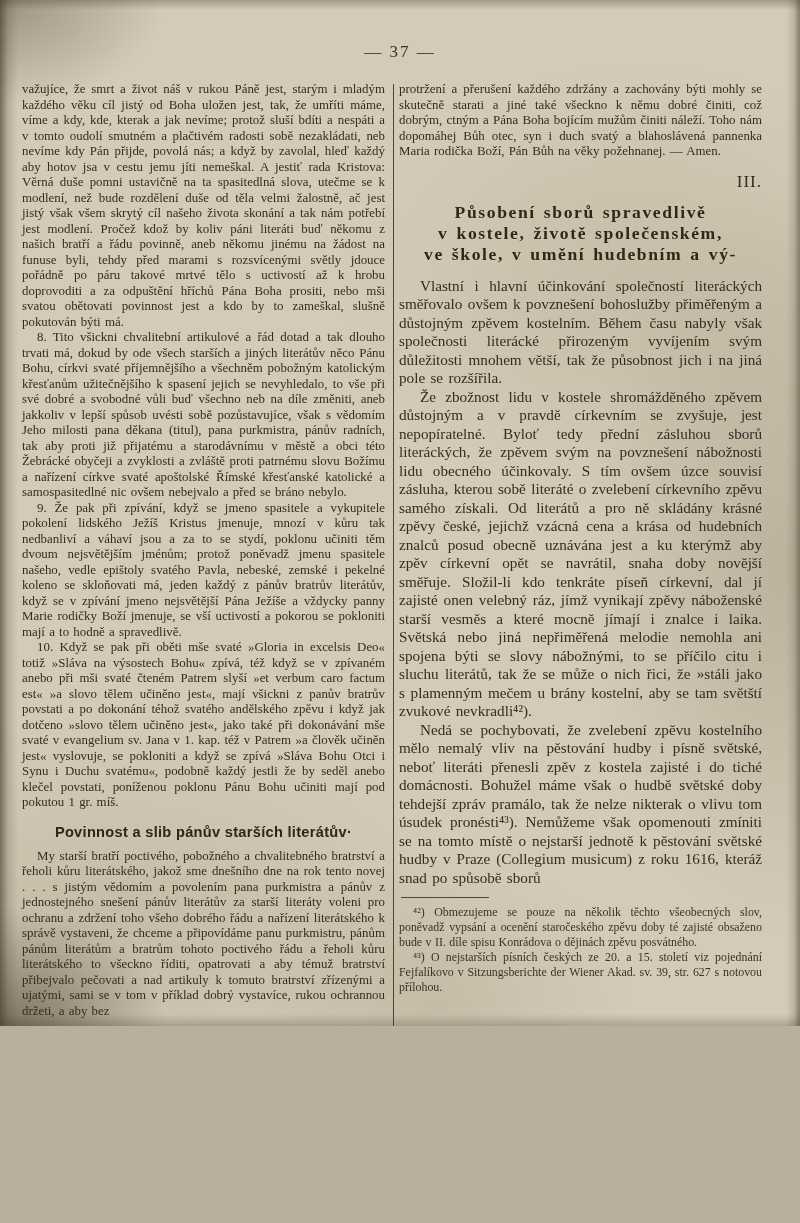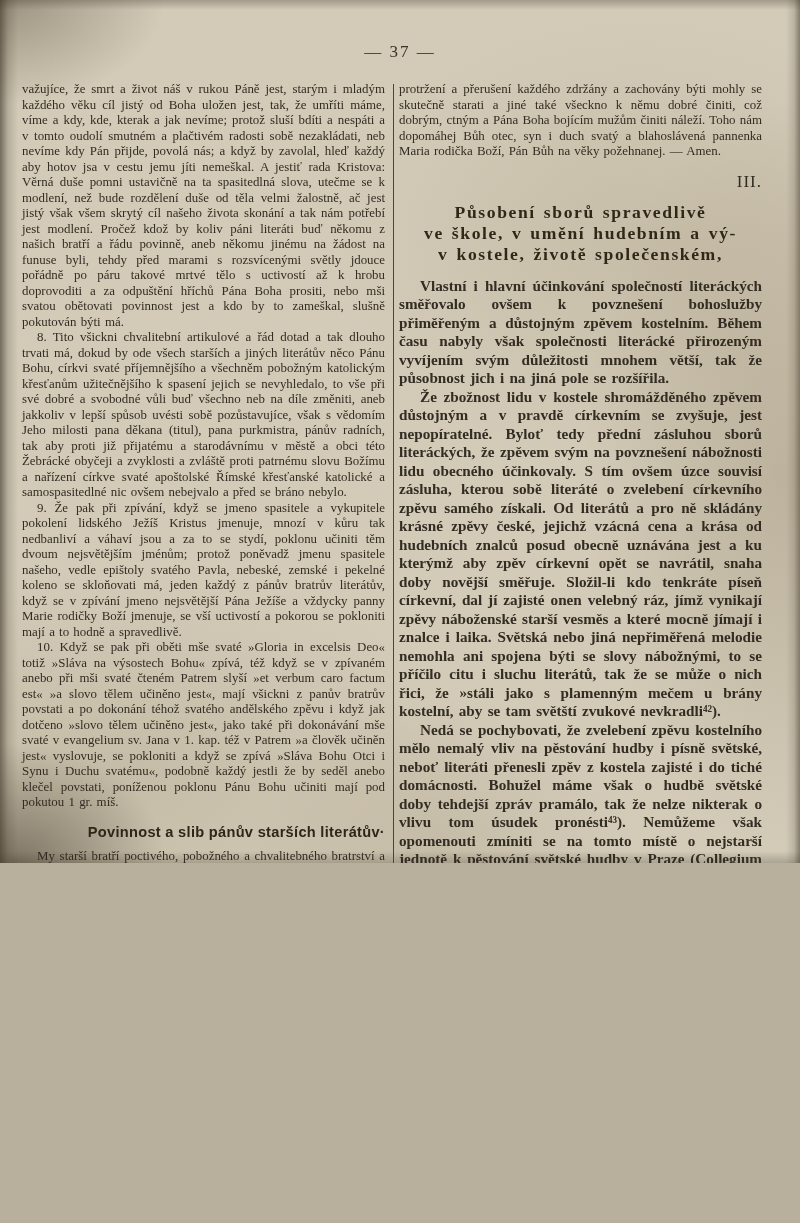--- a/index.html
+++ b/index.html
@@ -2,21 +2,21 @@
 <html><head>
 <meta charset="utf-8">
 <style>
   html,body{margin:0;padding:0;}
   body{
     width:800px;height:1223px;overflow:hidden;
     font-family:"Liberation Serif","DejaVu Serif",serif;
     background:#b8af9c;
   }
   .page{
-    position:relative;width:800px;height:863px;overflow:hidden;
+    position:relative;width:800px;height:1026px;overflow:hidden;
     background-color:#d3cbb8;
     background-image:
       radial-gradient(ellipse 430px 320px at 80% 28%, rgba(148,132,102,0.20), transparent 70%),
       radial-gradient(ellipse 280px 520px at 98% 55%, rgba(118,102,76,0.25), transparent 72%),
       radial-gradient(ellipse 520px 300px at 15% 90%, rgba(135,120,92,0.18), transparent 70%),
       radial-gradient(ellipse 260px 200px at 55% 98%, rgba(130,115,88,0.16), transparent 75%),
       radial-gradient(ellipse 200px 160px at 2% 100%, rgba(55,45,32,0.55), transparent 75%),
       radial-gradient(ellipse 220px 140px at 0% 0%, rgba(70,58,40,0.40), transparent 75%),
       linear-gradient(90deg, rgba(52,43,30,0.60) 0px, rgba(52,43,30,0.18) 8px, rgba(52,43,30,0) 18px),
       linear-gradient(270deg, rgba(52,43,30,0.50) 0px, rgba(52,43,30,0.15) 6px, rgba(52,43,30,0) 14px),
@@ -37,34 +37,34 @@
   .divider{
     flex:0 0 1px;width:1px;height:1034px;margin:2px 5px 0 8px;
     background:#4d4433;
   }
   .right-col{width:363px;flex:1 1 auto;}
   p{margin:0;padding:0;}
   .s{font-size:12.9px;line-height:15.5px;word-spacing:1px;}
   .ind{text-indent:15px;}
   .ind2{text-indent:21px;}
   .left-heading{
-    margin:13px 0 9px 0;text-align:right;
+    margin:13px 0 9px 0;text-align:center;
     font-family:"Liberation Sans","DejaVu Sans",sans-serif;
     font-size:14.6px;font-weight:bold;color:#2e2719;letter-spacing:.3px;
   }
   .roman{
     margin:12px 0 10px 0;text-align:right;
     font-size:17px;color:#332c22;letter-spacing:1px;
   }
   .big-heading{
     margin:0 0 12px 0;text-align:center;
     font-size:17.6px;line-height:21px;font-weight:bold;
     letter-spacing:1.6px;color:#2f2818;word-spacing:2px;
   }
-  .b{font-size:15.2px;line-height:18.5px;word-spacing:1.5px;font-weight:bold;}
+  .b{font-size:15.2px;line-height:18.5px;word-spacing:1.5px;}
   .fn-rule{
     width:88px;height:0;border-top:1.4px solid #4d4433;
     margin:10px 0 7px 2px;
   }
   .fn{font-size:11.9px;line-height:15.1px;text-indent:14px;word-spacing:.5px;color:#3a3226;}
 </style>
 </head>
 <body>
 
 <div class="page">
@@ -84,26 +84,27 @@
 
     <div class="divider"></div>
 
     <div class="col right-col">
       <p class="s">protržení a přerušení každého zdržány a zachovány býti mohly se skutečně starati a jiné také všeckno k němu dobré činiti, což dobrým, ctným a Pána Boha bojícím mužům činiti náleží. Toho nám dopomáhej Bůh otec, syn i duch svatý a blahoslávená pannenka Maria rodička Boží, Pán Bůh na věky požehnanej. — Amen.</p>
 
       <div class="roman">III.</div>
 
       <div class="big-heading">
         <div>Působení sborů spravedlivě</div>
+        <div>v kostele, životě společenském,</div>
         <div>ve škole, v umění hudebním a vý-</div>
-        <div>v kostele, životě společenském,</div>
       </div>
 
       <p class="b ind2">Vlastní i hlavní účinkování společností literáckých směřovalo ovšem k povznešení bohoslužby přiměřeným a důstojným zpěvem kostelním. Během času nabyly však společnosti literácké přirozeným vyvíjením svým důležitosti mnohem větší, tak že působnost jich i na jiná pole se rozšířila.</p>
       <p class="b ind2">Že zbožnost lidu v kostele shromážděného zpěvem důstojným a v pravdě církevním se zvyšuje, jest nepopíratelné. Byloť tedy přední zásluhou sborů literáckých, že zpěvem svým na povznešení nábožnosti lidu obecného účinkovaly. S tím ovšem úzce souvisí zásluha, kterou sobě literáté o zvelebení církevního zpěvu samého získali. Od literátů a pro ně skládány krásné zpěvy české, jejichž vzácná cena a krása od hudebních znalců posud obecně uznávána jest a ku kterýmž aby zpěv církevní opět se navrátil, snaha doby novější směřuje. Složil-li kdo tenkráte píseň církevní, dal jí zajisté onen velebný ráz, jímž vynikají zpěvy náboženské starší vesměs a které mocně jímají i znalce i laika. Světská nebo jiná nepřiměřená melodie nemohla ani spojena býti se slovy nábožnými, to se příčilo citu i sluchu literátů, tak že se může o nich řici, že »stáli jako s plamenným mečem u brány kostelní, aby se tam světští zvukové nevkradli⁴²).</p>
       <p class="b ind2">Nedá se pochybovati, že zvelebení zpěvu kostelního mělo nemalý vliv na pěstování hudby i písně světské, neboť literáti přenesli zpěv z kostela zajisté i do tiché domácnosti. Bohužel máme však o hudbě světské doby tehdejší zpráv pramálo, tak že nelze nikterak o vlivu tom úsudek pronésti⁴³). Nemůžeme však opomenouti zmíniti se na tomto místě o nejstarší jednotě k pěstování světské hudby v Praze (Collegium musicum) z roku 1616, kteráž snad po spůsobě sborů</p>
 
       <div class="fn-rule"></div>
+      <p class="fn">⁴²) Obmezujeme se pouze na několik těchto všeobecných slov, poněvadž vypsání a ocenění staročeského zpěvu doby té zajisté obsaženo bude v II. díle spisu Konrádova o dějinách zpěvu posvátného.</p>
       <p class="fn">⁴³) O nejstarších písních českých ze 20. a 15. století viz pojednání Fejfalíkovo v Sitzungsberichte der Wiener Akad. sv. 39, str. 627 s notovou přílohou.</p>
     </div>
 
   </div>
 </div>
 
 </body></html>

